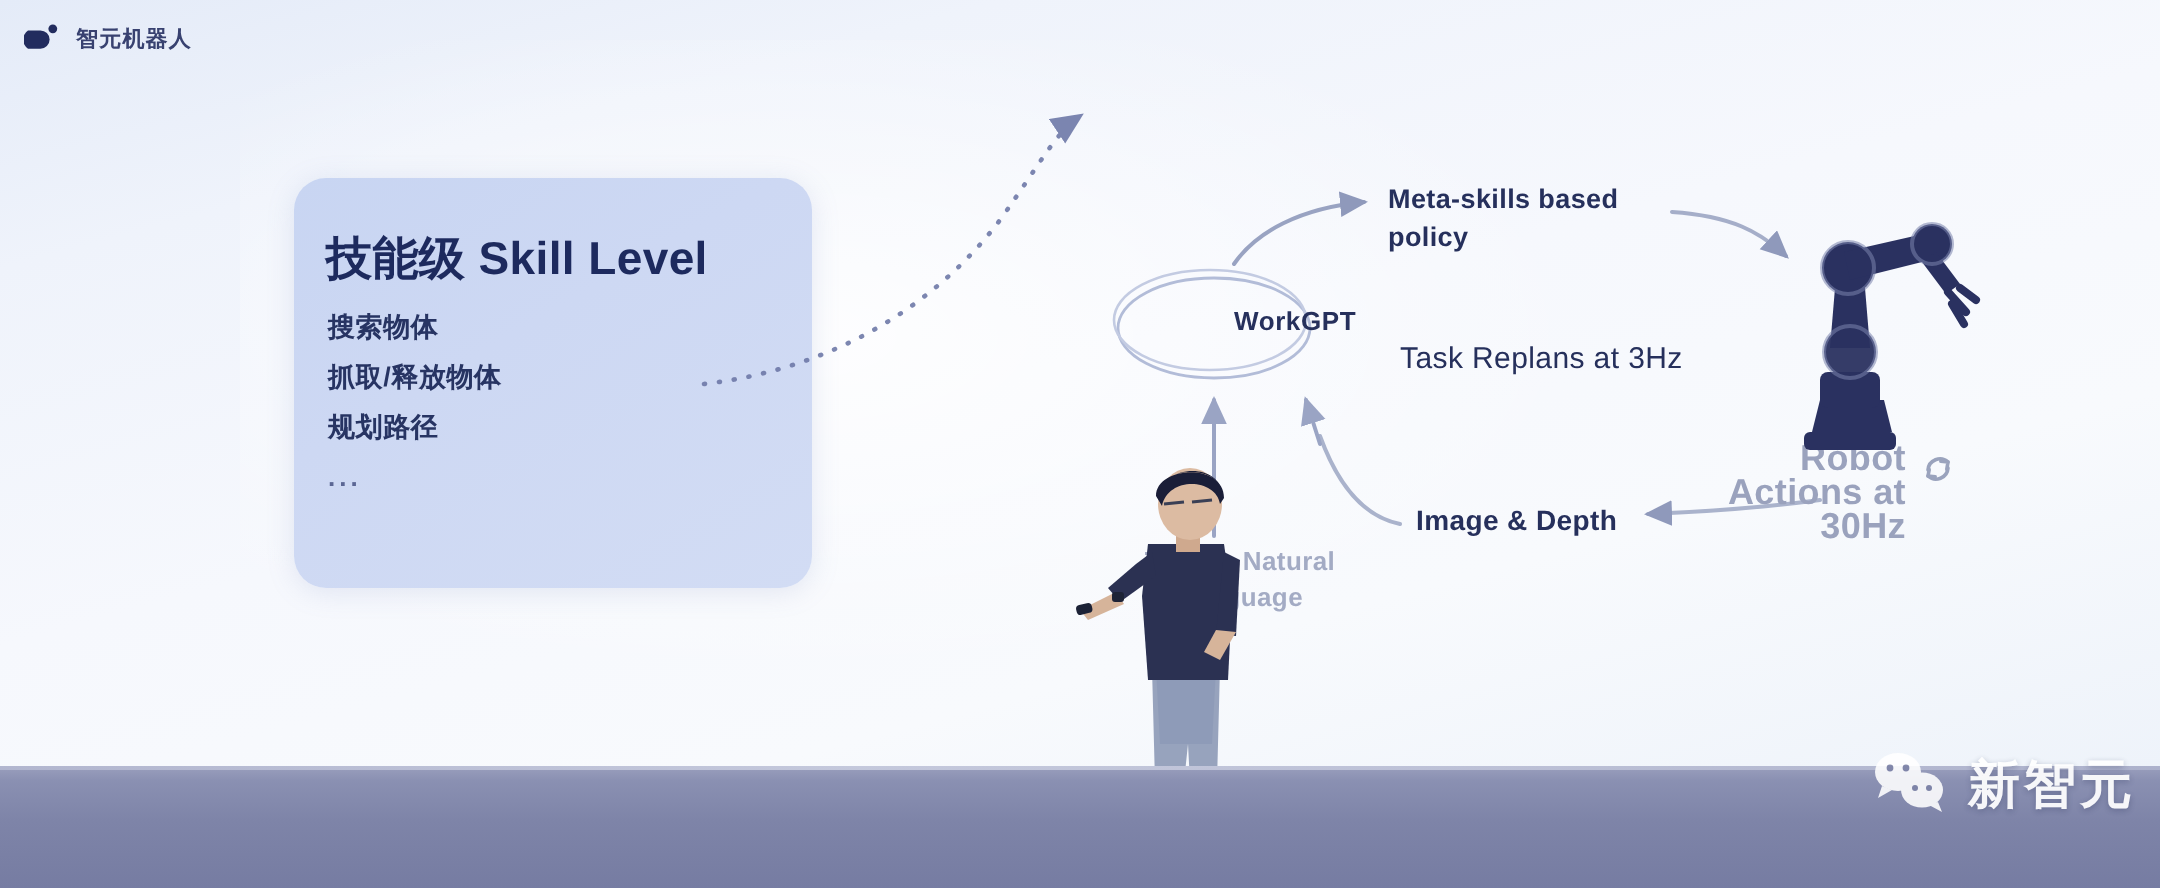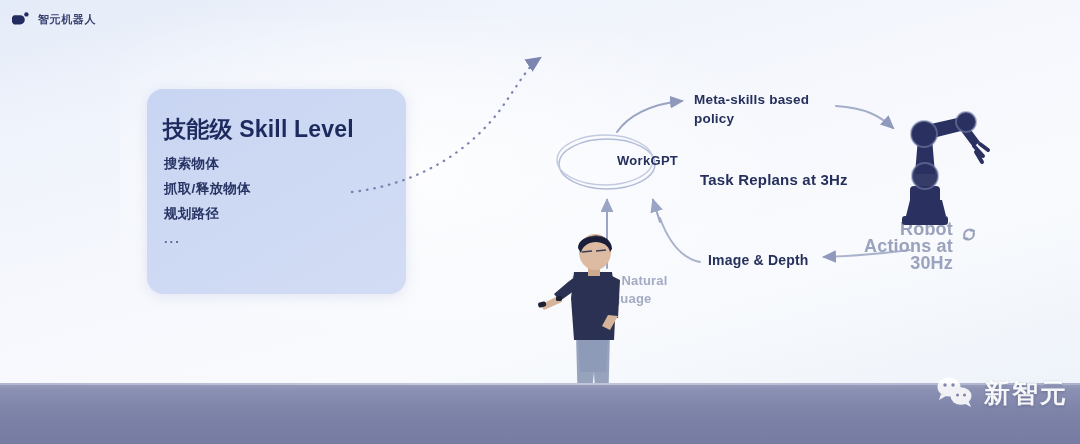--- a/index.html
+++ b/index.html
@@ -44,21 +44,21 @@
   .headline{position:absolute;left:559px;top:40px;font-size:21px;font-weight:700;
         color:#232f63;letter-spacing:.5px;white-space:nowrap;}
 
   
   .diagram{position:absolute;left:0;top:0;width:1080px;height:384px;overflow:visible;}
 
   
   .dlabel{position:absolute;color:#26305c;font-weight:600;letter-spacing:.2px;}
   .lbl-meta{left:694px;top:90px;font-size:13.5px;line-height:19px;width:140px;}
   .lbl-workgpt{left:578px;top:153px;font-size:13px;font-weight:700;letter-spacing:.3px;margin-left:39px;}
-  .lbl-replans{left:700px;top:171px;font-size:15px;font-weight:700;letter-spacing:.2px;white-space:nowrap;}
+  .lbl-replans{left:700px;top:171px;font-size:15px;font-weight:400;letter-spacing:.2px;white-space:nowrap;}
   .lbl-imgdepth{left:708px;top:251px;font-size:14px;line-height:19px;font-weight:700;}
   .lbl-robot{left:833px;top:221px;font-size:18px;line-height:17px;width:120px;color:#9aa2bd;font-weight:600;text-align:right;}
   .lbl-tasknl{left:560px;top:272px;font-size:13px;line-height:18px;width:120px;color:#a3abc4;font-weight:600;text-align:center;}
 
   
   .robot{position:absolute;left:888px;top:104px;width:106px;height:132px;}
 
   
   .presenter{position:absolute;left:538px;top:222px;width:118px;height:212px;}
 

